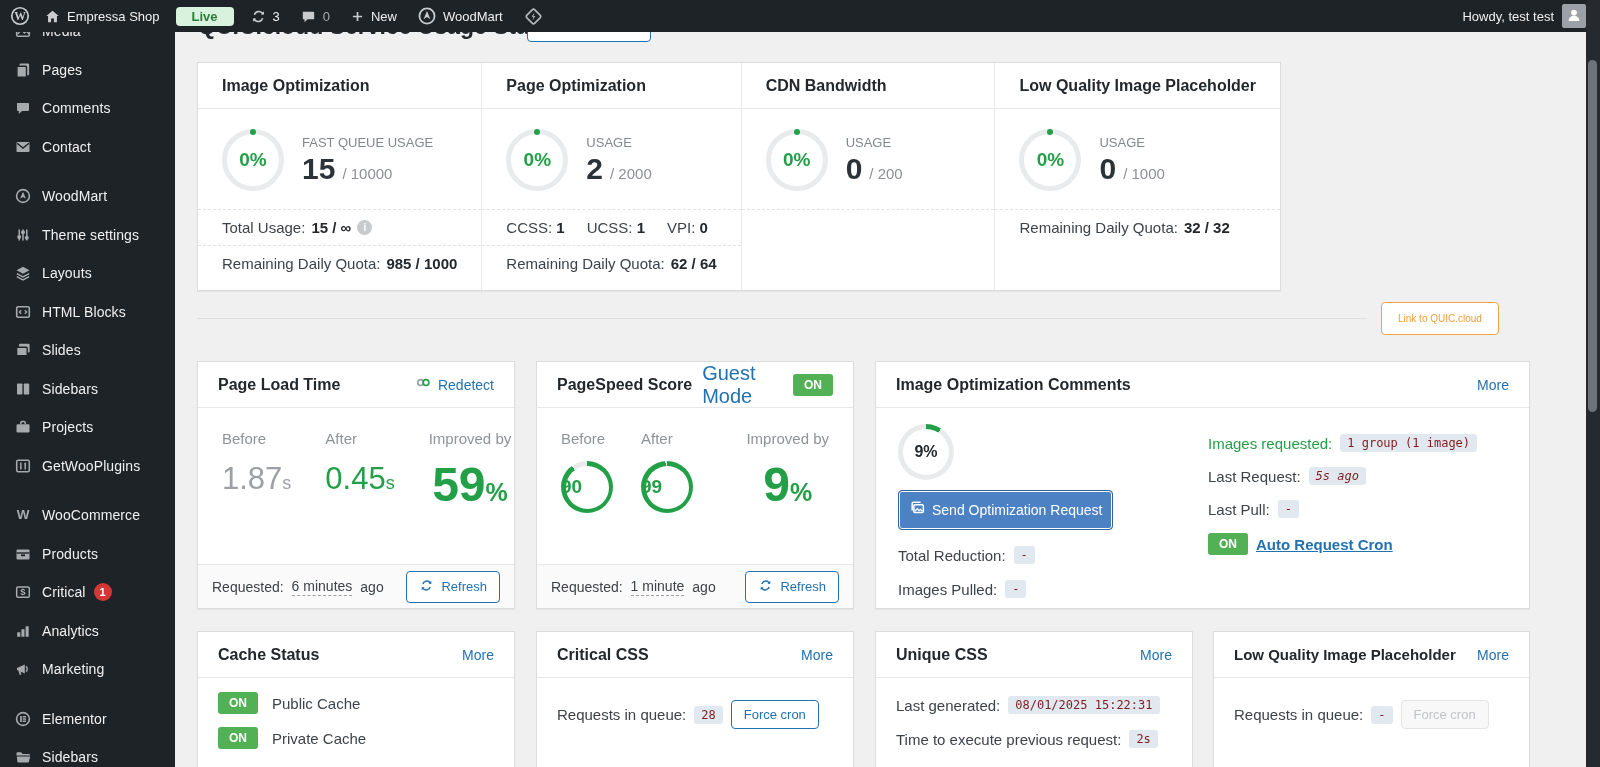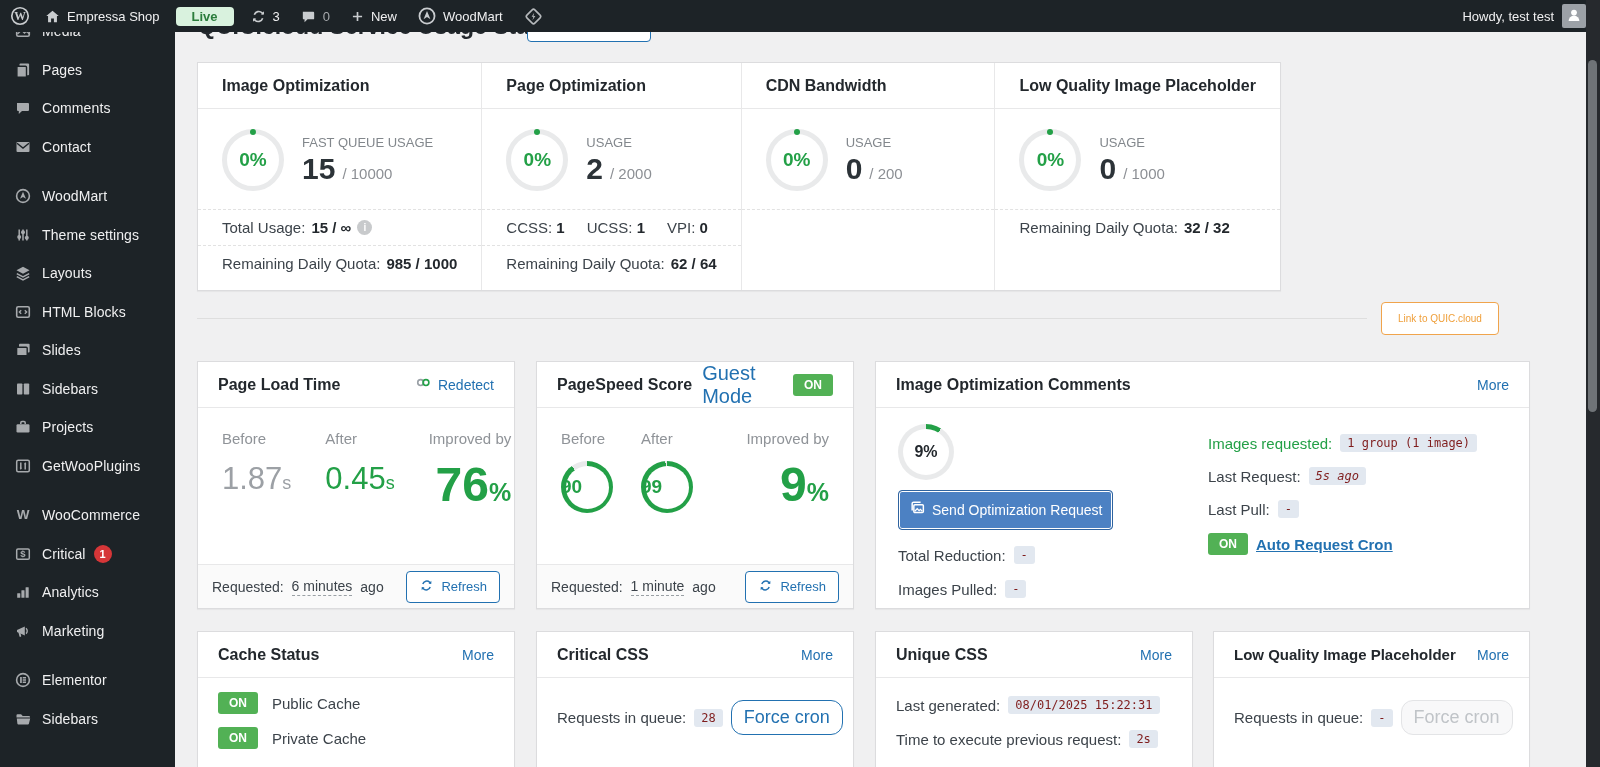--- a/index.html
+++ b/index.html
@@ -75,21 +75,21 @@
   .card-ps{left:361px;top:361px;width:318px;height:248px;}
   .card-ios{left:700px;top:361px;width:655px;height:248px;}
 
   .metrics{display:flex;padding:22px 24px 0;gap:34px;}
   .metric .m-label{font-size:15px;color:#8f9398;margin-bottom:14px;white-space:nowrap;}
   .m-val{font-size:31px;color:#9ca0a5;}
   .m-val .unit{font-size:18px;}
   .m-val.green{color:var(--green);}
   .m-big{font-size:48px;font-weight:bold;color:var(--green);line-height:1;}
   .m-big .unit{font-size:25px;font-weight:bold;}
-  .metric.right{margin-left:auto;text-align:right;}
+  .metric.right{margin-left:auto;text-align:center;}
 
   .ring{width:52px;height:52px;border-radius:50%;position:relative;display:flex;align-items:center;justify-content:flex-start;}
   .ring::before{content:"";position:absolute;inset:4.5px;background:#fff;border-radius:50%;}
   .ring span{position:relative;font-size:19px;font-weight:bold;color:var(--green);}
 
   .card-foot{position:absolute;left:0;right:0;bottom:0;height:44px;background:#fafafa;border-top:1px solid #e8e8e9;
     display:flex;align-items:center;padding:0 14px;font-size:14px;color:var(--text);gap:8px;}
   .dotted-u{border-bottom:1px dashed #9aa0a5;padding-bottom:1px;}
   .refresh-btn{margin-left:auto;display:flex;align-items:center;gap:7px;background:#fff;border:1px solid var(--wpblue);
     border-radius:4px;color:var(--wpblue);font-size:13px;padding:6px 12px;font-family:inherit;cursor:pointer;}
@@ -112,21 +112,21 @@
   .cron-link{color:var(--wpblue);font-size:15px;font-weight:bold;text-decoration:underline;cursor:pointer;}
 
   
   .card-cache{left:22px;top:631px;width:318px;height:170px;}
   .card-ccss{left:361px;top:631px;width:318px;height:170px;}
   .card-ucss{left:700px;top:631px;width:318px;height:170px;}
   .card-lqip2{left:1038px;top:631px;width:317px;height:170px;}
   .card-lqip2 .card-title{font-size:15px;}
   .r3-body{padding:14px 20px;}
   .cache-row{display:flex;align-items:center;gap:14px;margin-bottom:13px;font-size:15px;color:var(--text);}
-  .force-btn{border:1px solid var(--wpblue);border-radius:12px;color:var(--wpblue);background:#fff;font-size:18px;
+  .force-btn{border:1px solid var(--wpblue);border-radius:4px;color:var(--wpblue);background:#fff;font-size:13px;
     padding:6px 12px;font-family:inherit;cursor:pointer;}
   .force-btn.disabled{border-color:#e3e4e6;color:#c0c4c8;background:#f8f8f9;cursor:default;}
 
   a{text-decoration:none;}
 </style>
 </head>
 <body>
 
 <div class="screen">
 
@@ -256,21 +256,21 @@
         <div class="metric">
           <div class="m-label">Before</div>
           <div class="m-val"><span>1.87</span><span class="unit">s</span></div>
         </div>
         <div class="metric">
           <div class="m-label">After</div>
           <div class="m-val green"><span>0.45</span><span class="unit">s</span></div>
         </div>
         <div class="metric right">
           <div class="m-label">Improved by</div>
-          <div class="m-big"><span>76</span><span class="unit">%</span></div>
+          <div class="m-big"><span>59</span><span class="unit">%</span></div>
         </div>
       </div>
       <div class="card-foot">
         <span>Requested:</span>
         <span class="dotted-u">6 minutes</span>
         <span>ago</span>
         <button class="refresh-btn">
           <span><svg width="15" height="15" viewBox="0 0 18 18" fill="none">
                 <path d="M4.6 7.2a4.9 4.9 0 0 1 8.2-2l1.3 1.3" stroke="#2271b1" stroke-width="1.8"></path>
                 <path d="M14.8 3.4v3.4h-3.4z" fill="#2271b1"></path>
@@ -551,20 +551,30 @@
         <span class="sb-icon">
           <svg width="18" height="18" viewBox="0 0 18 18" fill="none">
             <text x="9" y="13.2" text-anchor="middle" font-family="Liberation Sans,sans-serif" font-size="13.5" font-weight="bold" fill="#a7aaad">W</text>
           </svg>
         </span>
         <span class="sb-label">WooCommerce</span>
       </div>
       <div class="sb-item">
         <span class="sb-icon">
           <svg width="18" height="18" viewBox="0 0 18 18" fill="none">
+            <rect x="2.5" y="4.6" width="13" height="9.8" rx="1" fill="#a7aaad"></rect>
+            <path d="M2.5 8h13" stroke="#1d2327" stroke-width="1.4"></path>
+            <rect x="7" y="9.4" width="4" height="1.8" fill="#1d2327"></rect>
+          </svg>
+        </span>
+        <span class="sb-label">Products</span>
+      </div>
+      <div class="sb-item">
+        <span class="sb-icon">
+          <svg width="18" height="18" viewBox="0 0 18 18" fill="none">
             <rect x="2.7" y="4" width="12.6" height="10.2" rx="1.3" stroke="#a7aaad" stroke-width="1.5"></rect>
             <text x="9" y="12.2" text-anchor="middle" font-family="Liberation Sans,sans-serif" font-size="9.5" font-weight="bold" fill="#a7aaad">$</text>
           </svg>
         </span>
         <span class="sb-label">Critical</span>
         <span class="sb-badge">1</span>
       </div>
       <div class="sb-item">
         <span class="sb-icon">
           <svg width="18" height="18" viewBox="0 0 18 18" fill="none">

